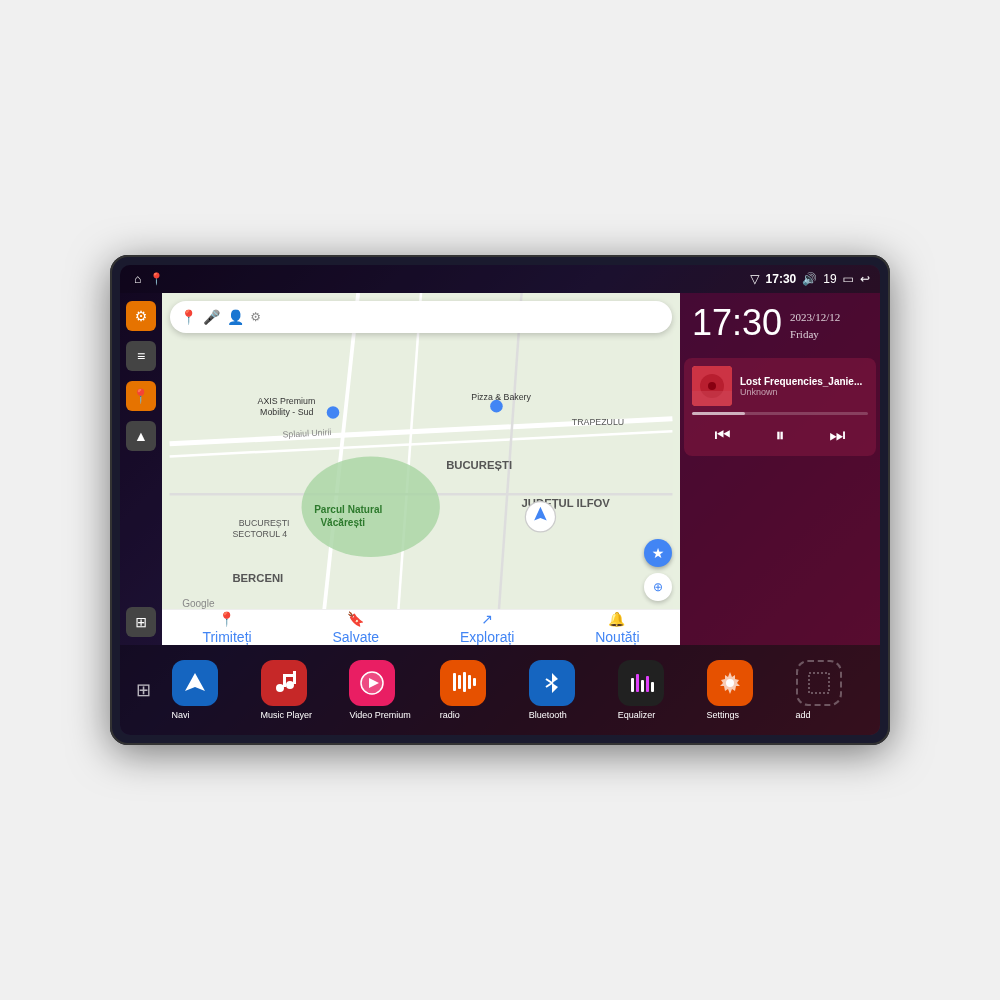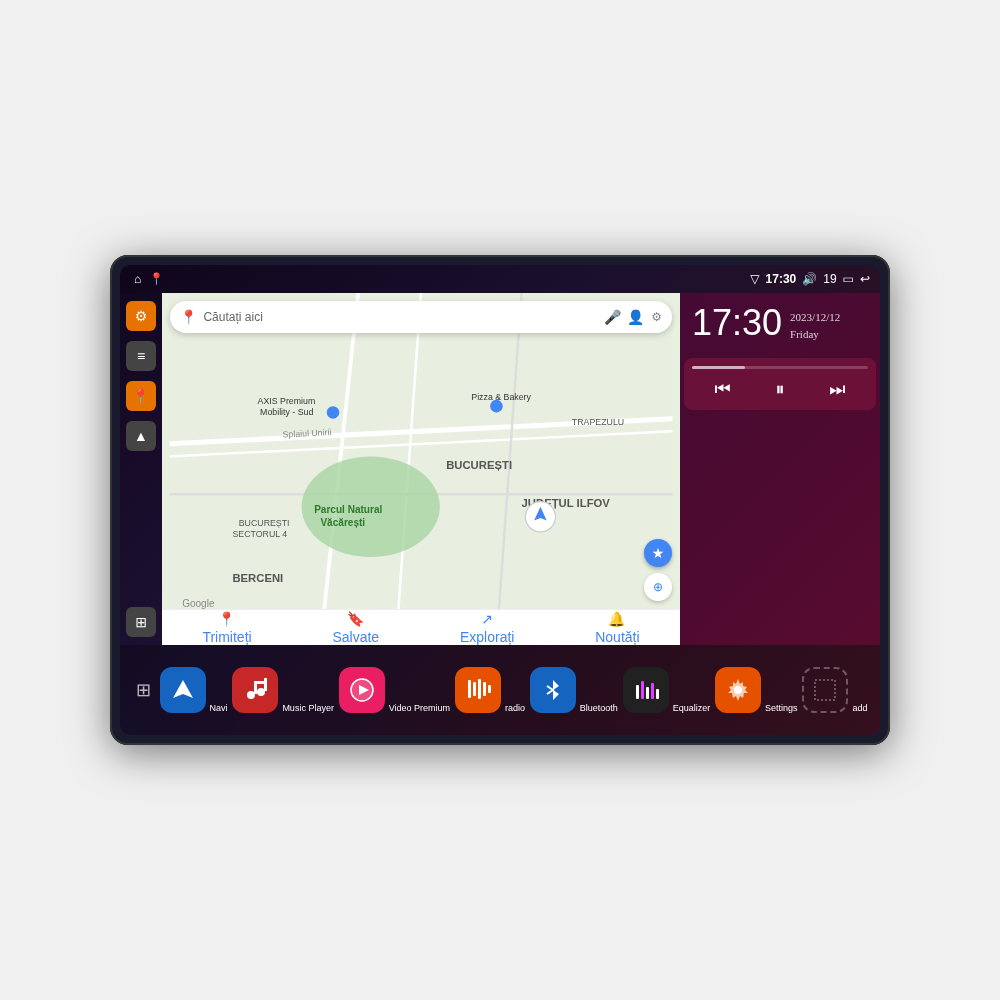--- a/index.html
+++ b/index.html
@@ -306,22 +306,22 @@
 
     .app-icons-row {
       display: flex;
       flex: 1;
       justify-content: space-around;
       align-items: center;
     }
 
     .app-item {
       display: flex;
-      flex-direction: row;
-      align-items: flex-end;
+      flex-direction: column;
+      align-items: flex-start;
       gap: 4px;
       cursor: pointer;
       min-width: 60px;
     }
 
     .app-icon-circle {
       width: 46px;
       height: 46px;
       border-radius: 12px;
       display: flex;
@@ -464,21 +464,20 @@
 
               <text x="10" y="250" font-size="8" fill="#888">Google</text>
 
               <circle cx="295" cy="178" r="12" fill="white" stroke="#ccc" stroke-width="1"></circle>
               <polygon points="295,170 300,181 295,179 290,181" fill="#4285F4"></polygon>
             </svg>
 
             
             <div class="map-search-bar">
               <span style="color:#4285F4;font-size:14px;">📍</span>
-              <span class="map-search-text">Căutați aici</span>
               <span style="color:#888;font-size:14px;">🎤</span>
               <span style="color:#888;font-size:14px;">👤</span>
               <span style="color:#888;font-size:12px;">⚙</span>
             </div>
 
             
             <div class="map-locate-btn">
               <span style="color:#4285F4;">⊕</span>
             </div>
 
@@ -515,20 +514,35 @@
       <div class="right-panel">
         <div class="clock-area">
           <div class="clock-time">17:30</div>
           <div class="clock-date">
             <span>2023/12/12</span><br>
             <span>Friday</span>
           </div>
         </div>
 
         <div class="music-player">
+          <div class="music-info-row">
+            <div class="album-art">
+              <svg width="40" height="40" viewBox="0 0 40 40">
+                <rect width="40" height="40" fill="#cc3344"></rect>
+                <circle cx="20" cy="20" r="12" fill="#aa1122" opacity="0.6"></circle>
+                <circle cx="20" cy="20" r="4" fill="#880011"></circle>
+
+                <rect x="0" y="25" width="40" height="15" fill="#cc4455" opacity="0.5"></rect>
+              </svg>
+            </div>
+            <div class="music-text">
+              <div class="song-title">Lost Frequencies_Janie...</div>
+              <div class="song-artist">Unknown</div>
+            </div>
+          </div>
           <div class="progress-bar-wrapper">
             <div class="progress-bar-fill"></div>
           </div>
           <div class="player-controls">
             <span class="ctrl-btn">⏮</span>
             <span class="ctrl-btn">⏸</span>
             <span class="ctrl-btn">⏭</span>
           </div>
         </div>
       </div>

